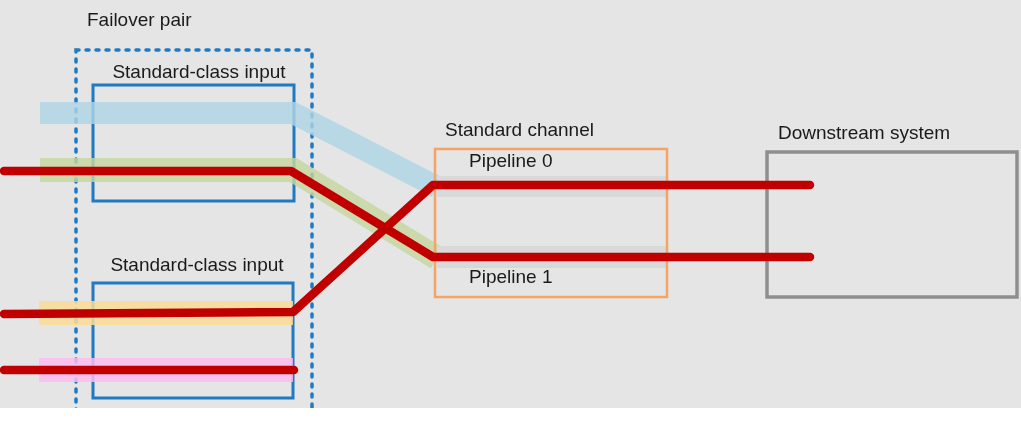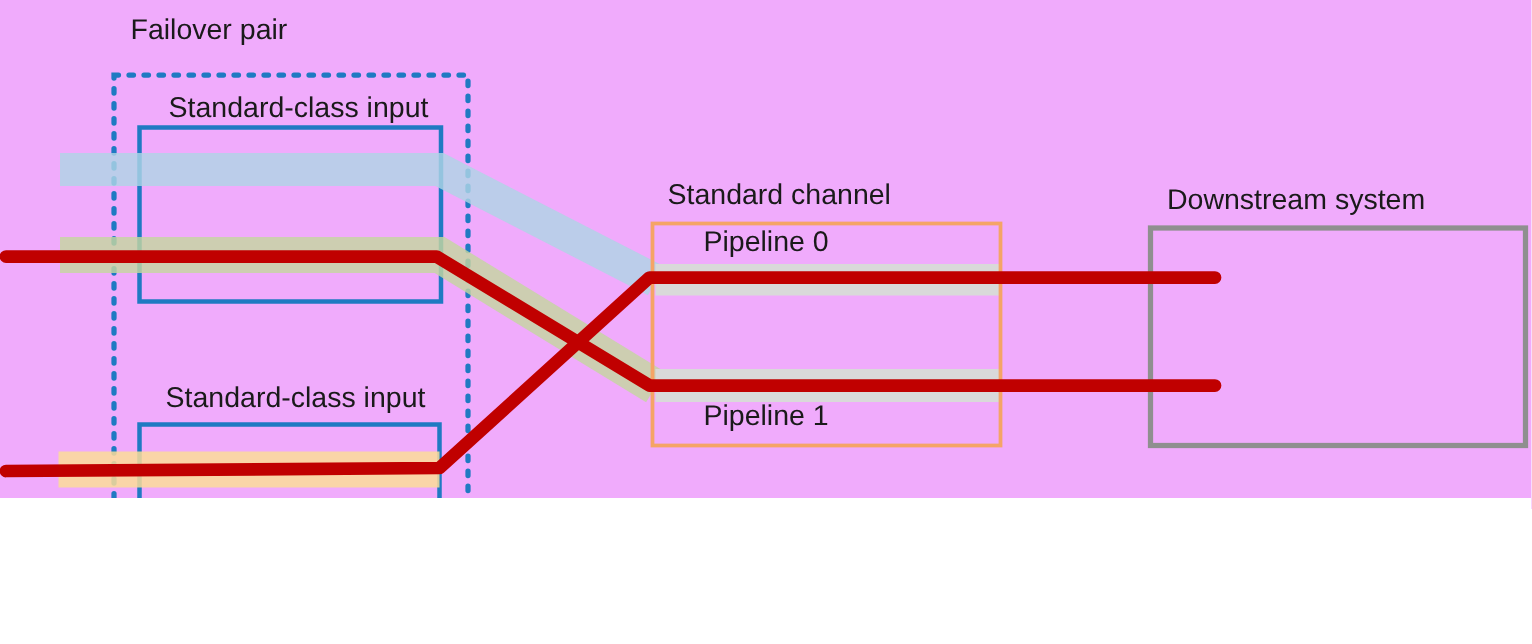--- a/index.html
+++ b/index.html
@@ -3,22 +3,22 @@
 <meta charset="utf-8">
 <style>
   html, body {
     margin: 0;
     padding: 0;
     background: #ffffff;
   }
   .stage {
     position: relative;
     width: 1021px;
-    height: 332px;
-    background: #f0abfc;
+    height: 408px;
+    background: #e5e5e5;
     overflow: hidden;
     font-family: "Liberation Sans", sans-serif;
   }
   svg { display: block; }
   text {
     font-family: "Liberation Sans", sans-serif;
     font-size: 19px;
   }
 </style>
 </head>

